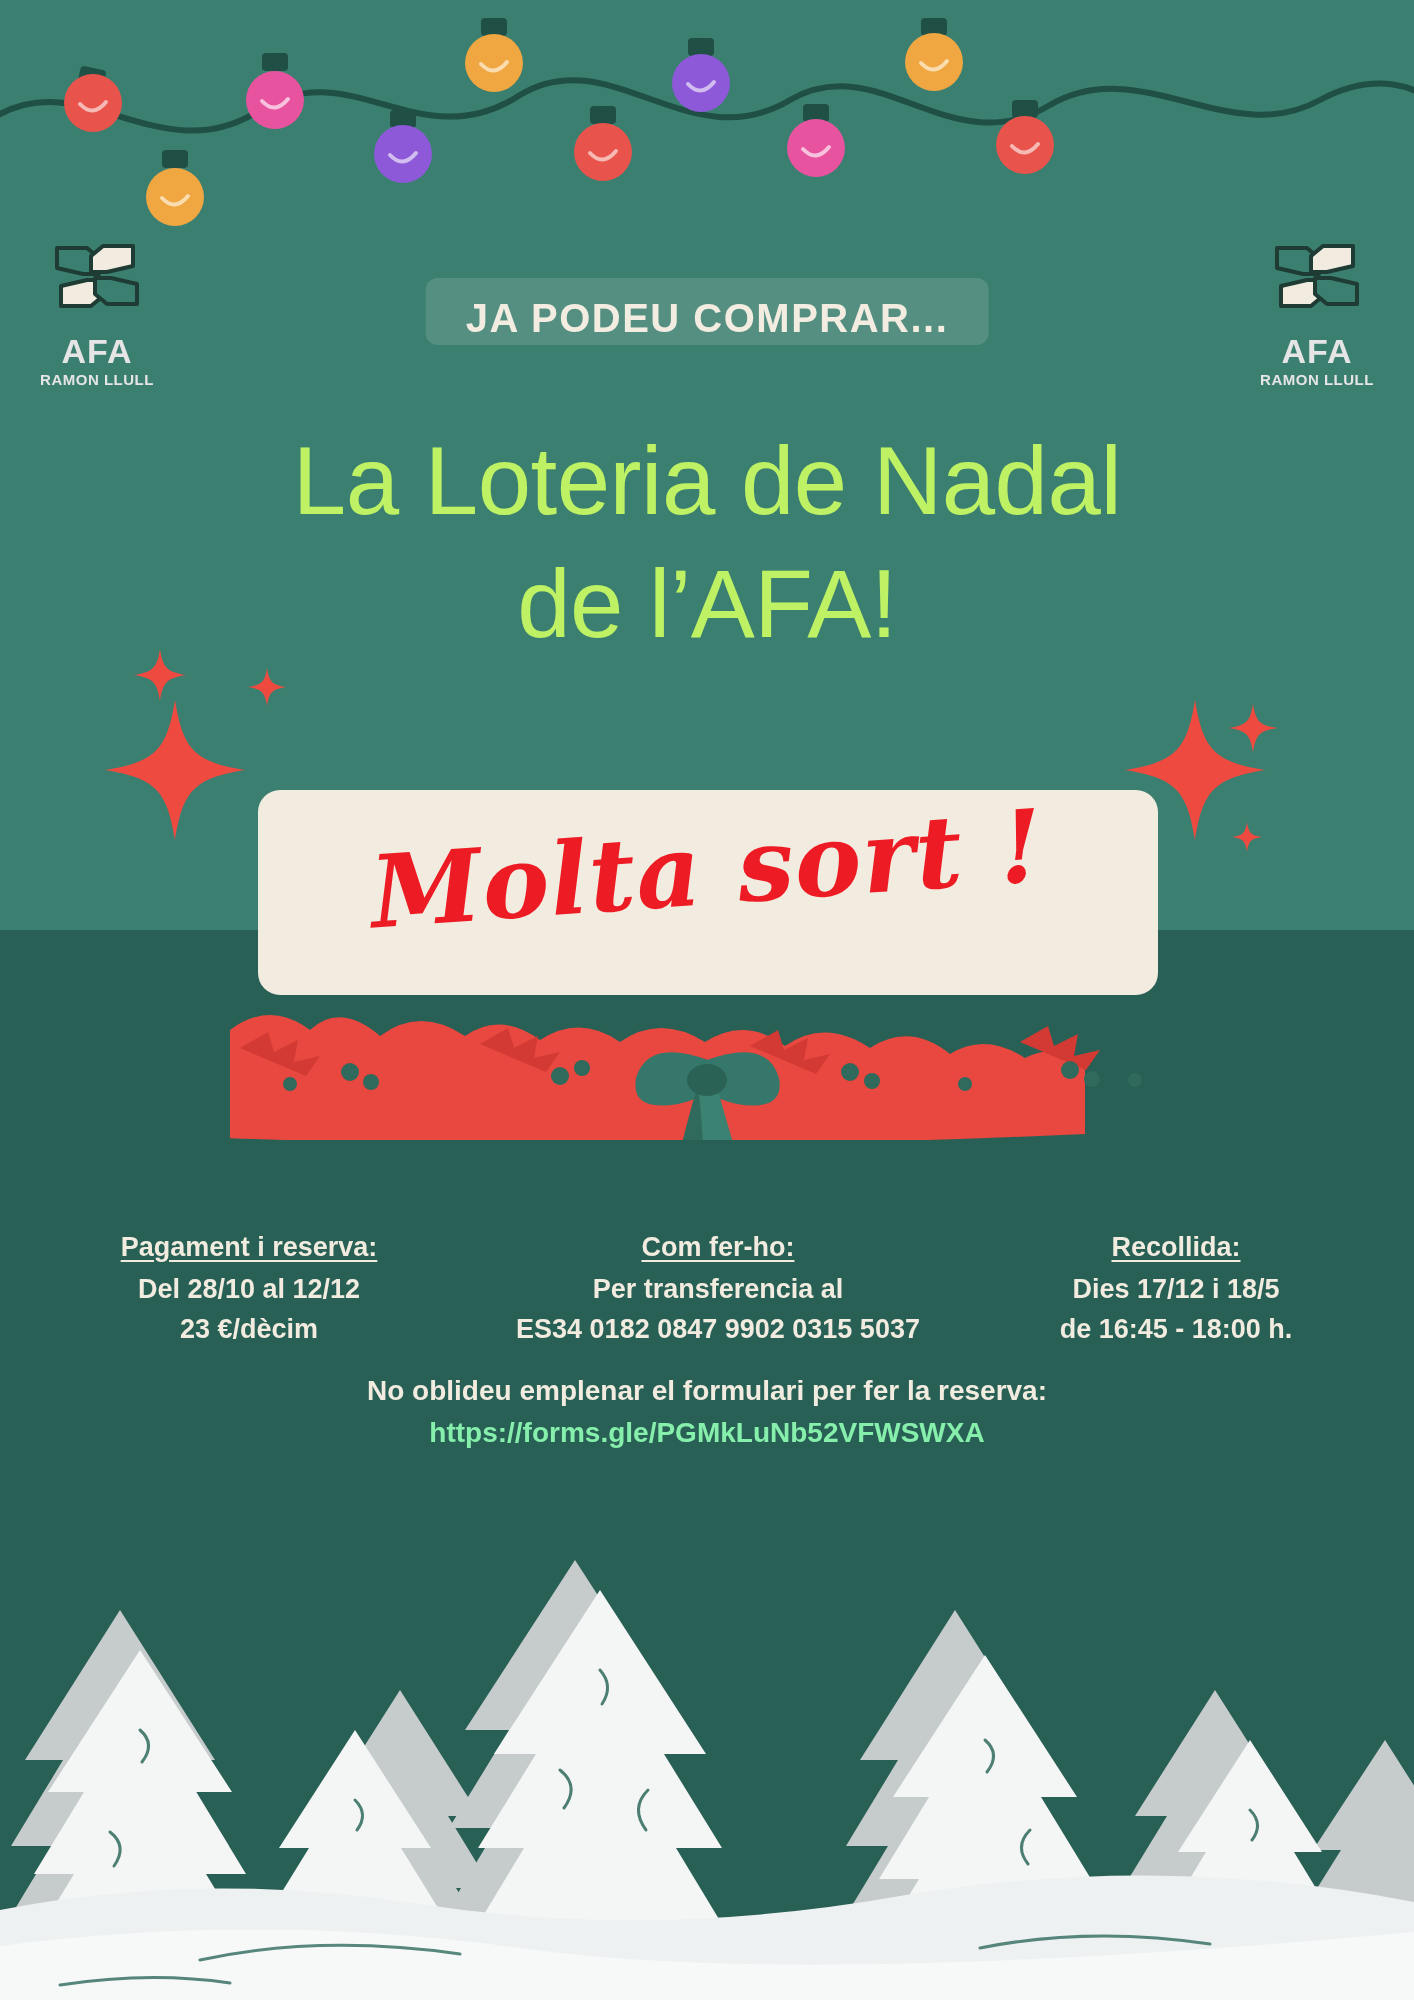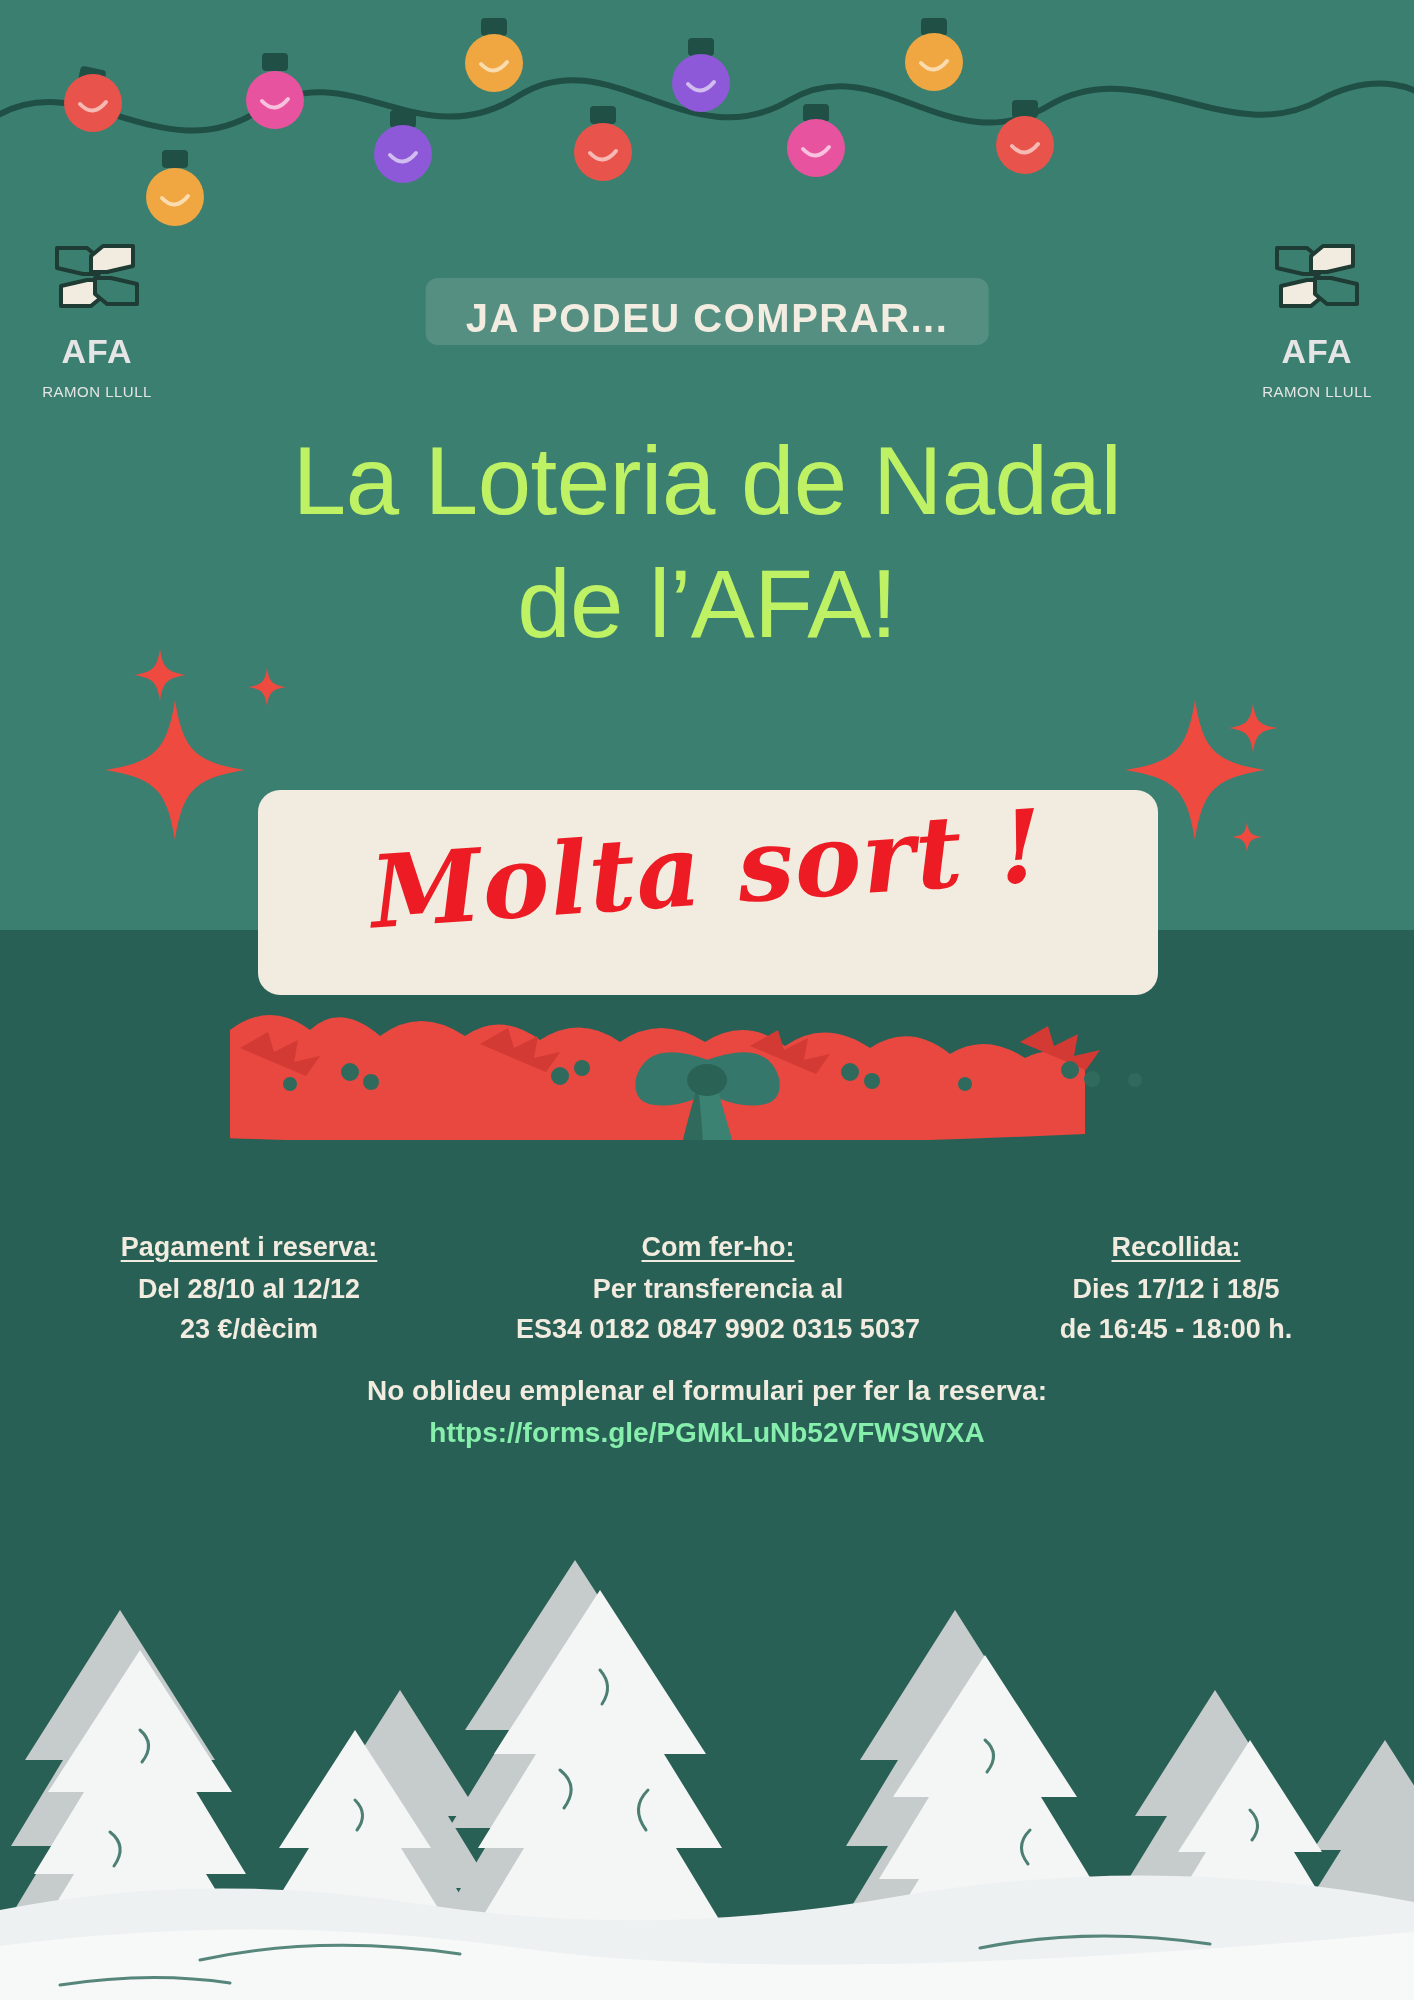--- a/index.html
+++ b/index.html
@@ -50,23 +50,23 @@
   .logo svg { display: block; margin: 0 auto; }
   .logo .logo-afa {
     font-size: 34px;
     font-weight: bold;
     letter-spacing: 1px;
     line-height: 1;
     margin-top: 2px;
   }
   .logo .logo-sub {
     font-size: 15px;
-    font-weight: normal;
+    font-weight: bold;
     letter-spacing: 0.5px;
-    margin-top: 15px;
+    margin-top: 3px;
   }
 
   
   .kicker {
     position: absolute;
     left: 50%;
     transform: translateX(-50%);
     top: 278px;
     background: rgba(255,255,255,0.13);
     border-radius: 12px;

